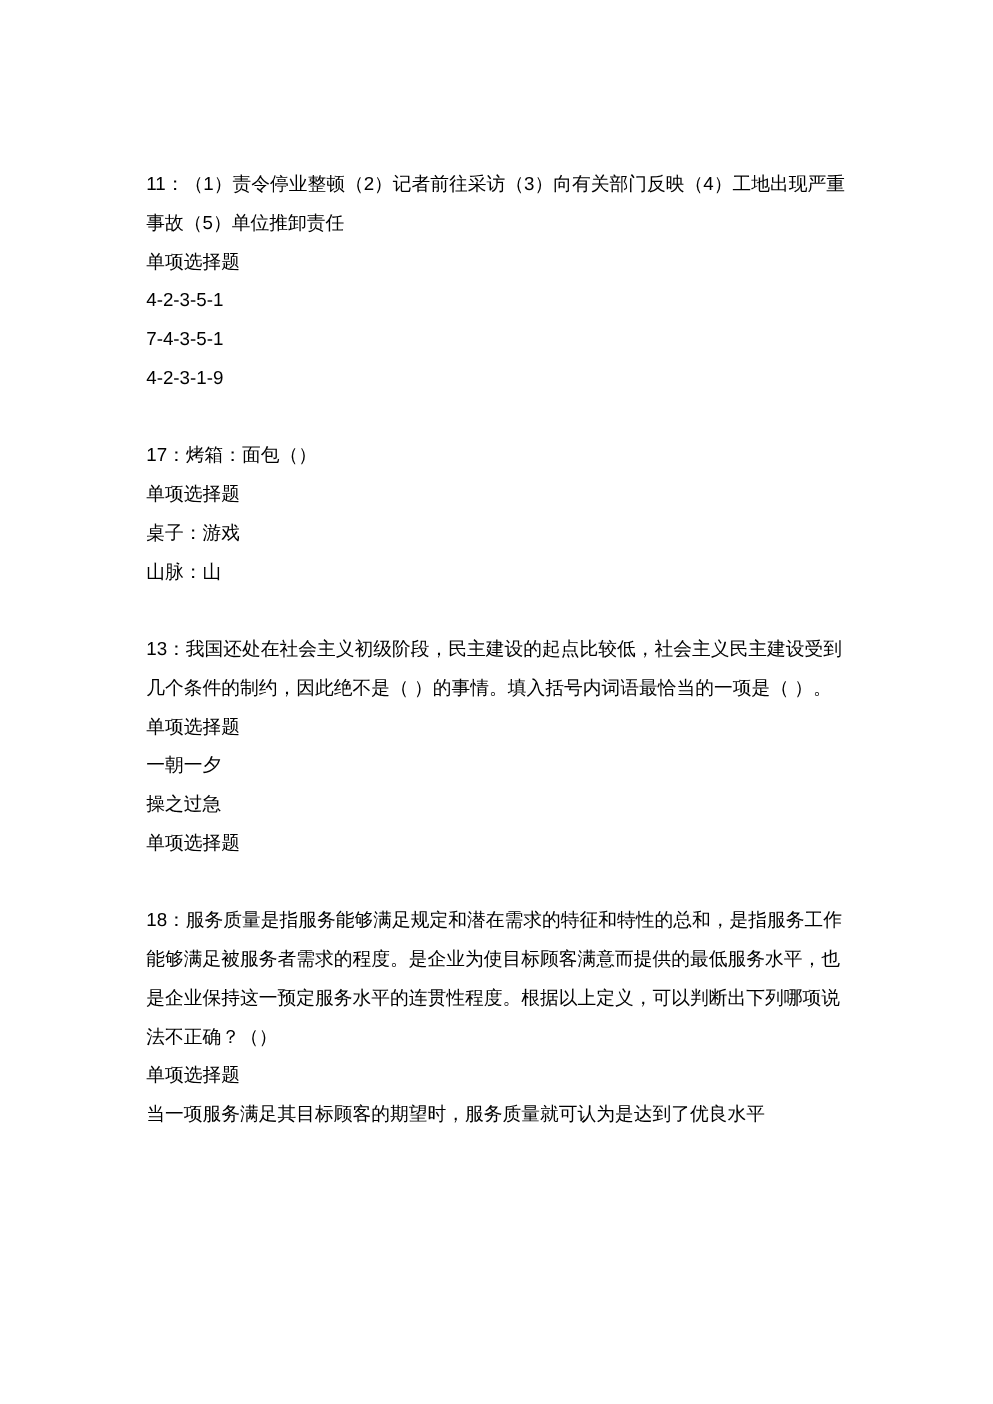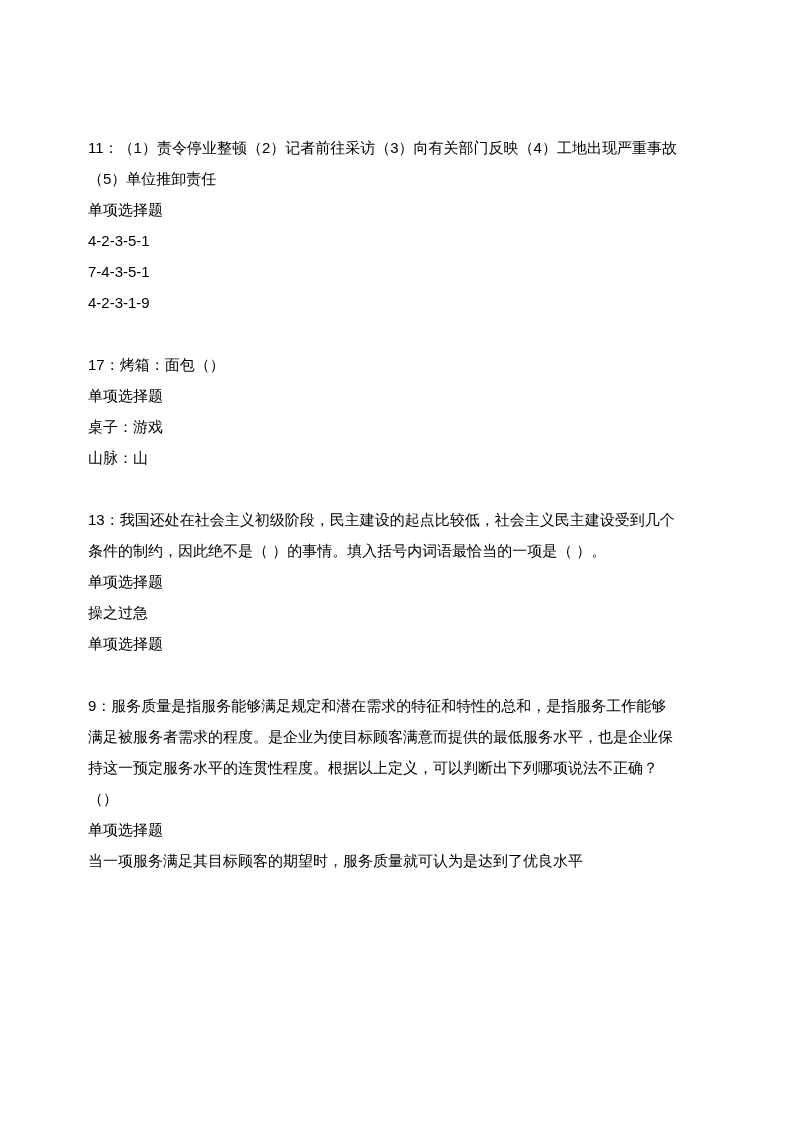--- a/index.html
+++ b/index.html
@@ -8,21 +8,21 @@
     background: #ffffff;
   }
   .page {
     position: relative;
     width: 794px;
     height: 1123px;
     margin: 0 auto;
     background: #ffffff;
     overflow: hidden;
     box-sizing: border-box;
-    padding: 132px 117px 0 88px;
+    padding: 132px 117px 0 117px;
     font-family: "Liberation Sans", "DejaVu Sans", sans-serif;
     font-size: 15px;
     line-height: 31px;
     color: #000000;
   }
   .question-block {
     margin: 0 0 31px 0;
   }
   .question-block p {
     margin: 0;
@@ -44,21 +44,22 @@
     </div>
     <div class="question-block">
       <p>17：烤箱：面包（）</p>
       <p>单项选择题</p>
       <p>桌子：游戏</p>
       <p>山脉：山</p>
     </div>
     <div class="question-block">
       <p>13：我国还处在社会主义初级阶段，民主建设的起点比较低，社会主义民主建设受到几个条件的制约，因此绝不是（ ）的事情。填入括号内词语最恰当的一项是（ ）。</p>
       <p>单项选择题</p>
+      <p>一朝一夕</p>
       <p>操之过急</p>
       <p>单项选择题</p>
     </div>
     <div class="question-block">
-      <p>9：服务质量是指服务能够满足规定和潜在需求的特征和特性的总和，是指服务工作能够满足被服务者需求的程度。是企业为使目标顾客满意而提供的最低服务水平，也是企业保持这一预定服务水平的连贯性程度。根据以上定义，可以判断出下列哪项说法不正确？（）</p>
+      <p>18：服务质量是指服务能够满足规定和潜在需求的特征和特性的总和，是指服务工作能够满足被服务者需求的程度。是企业为使目标顾客满意而提供的最低服务水平，也是企业保持这一预定服务水平的连贯性程度。根据以上定义，可以判断出下列哪项说法不正确？（）</p>
       <p>单项选择题</p>
       <p>当一项服务满足其目标顾客的期望时，服务质量就可认为是达到了优良水平</p>
     </div>
   </div>
 
 </body></html>

